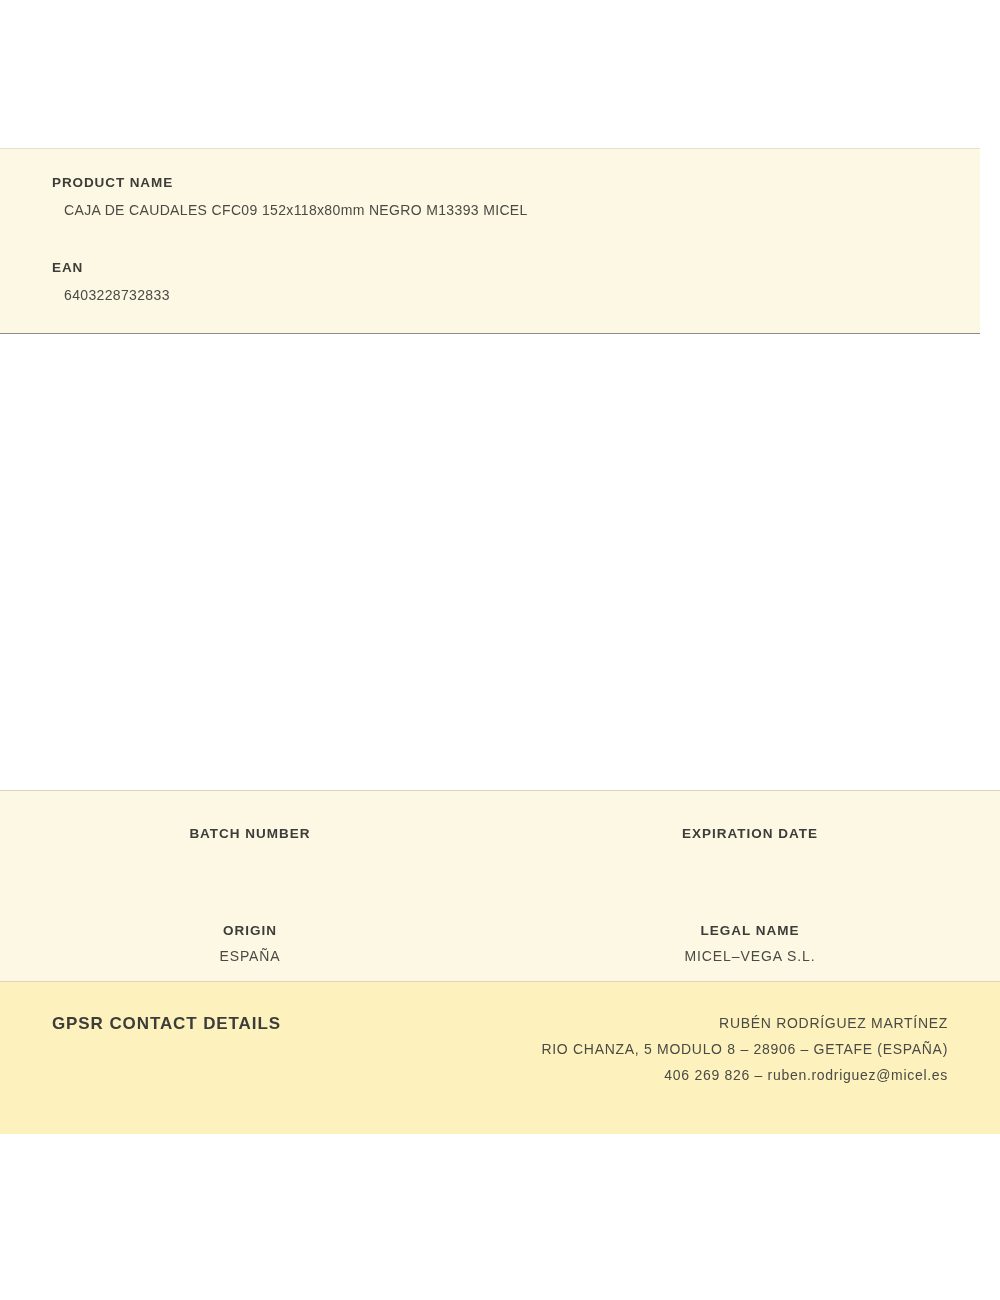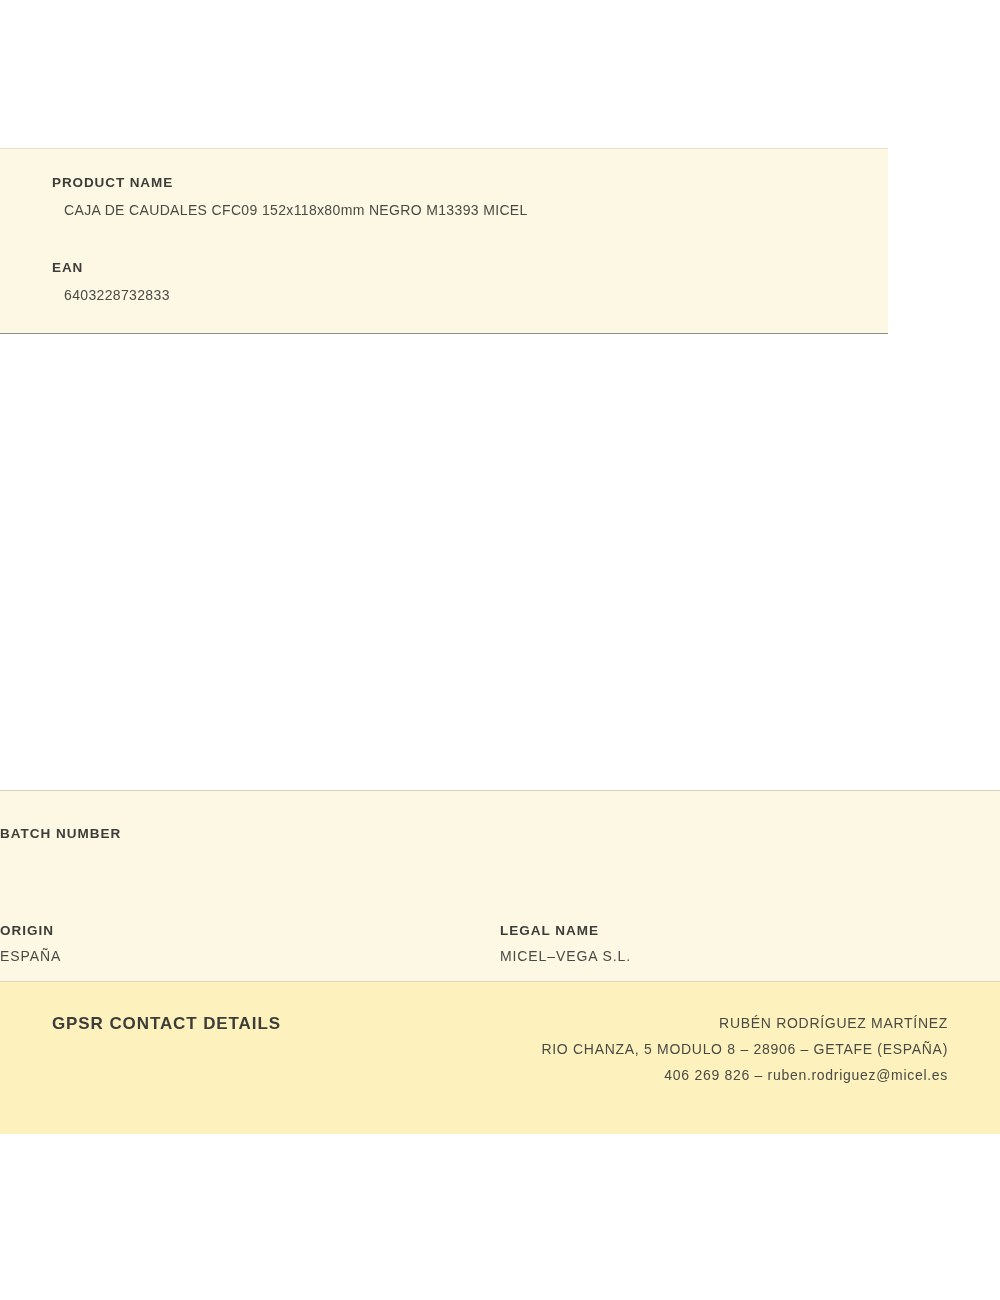--- a/index.html
+++ b/index.html
@@ -20,21 +20,21 @@
     position: relative;
     width: 1000px;
     height: 1300px;
   }
 
   
   .product-block {
     position: absolute;
     left: 0;
     top: 148px;
-    width: 888px;
+    width: 980px;
     height: 186px;
     background: #fdf8e4;
     border-top: 1px solid #e8e2cd;
     border-bottom: 1px solid #8d8d86;
     box-sizing: border-box;
     padding: 26px 52px 0 52px;
   }
   .field-label {
     font-size: 13.5px;
     font-weight: bold;
@@ -71,20 +71,21 @@
     border-top: 1px solid #d9d3bd;
     border-bottom: 1px solid #ded6b5;
     box-sizing: border-box;
   }
   .meta-row {
     display: flex;
     width: 100%;
   }
   .meta-cell {
     width: 50%;
+    text-align: center;
     box-sizing: border-box;
   }
   .meta-row.row-1 { padding-top: 35px; }
   .meta-row.row-2 { padding-top: 55px; }
   .meta-title {
     font-size: 13.5px;
     font-weight: bold;
     letter-spacing: 1px;
     color: #3c3c39;
     margin: 0 0 10px 0;
@@ -153,20 +154,21 @@
 
   <div class="white-gap"></div>
 
   <section class="meta-block">
     <div class="meta-row row-1">
       <div class="meta-cell">
         <p class="meta-title">BATCH NUMBER</p>
         <p class="meta-value"></p>
       </div>
       <div class="meta-cell">
+        <p class="meta-title">EXPIRATION DATE</p>
         <p class="meta-value"></p>
       </div>
     </div>
     <div class="meta-row row-2">
       <div class="meta-cell">
         <p class="meta-title">ORIGIN</p>
         <p class="meta-value">ESPAÑA</p>
       </div>
       <div class="meta-cell">
         <p class="meta-title">LEGAL NAME</p>

